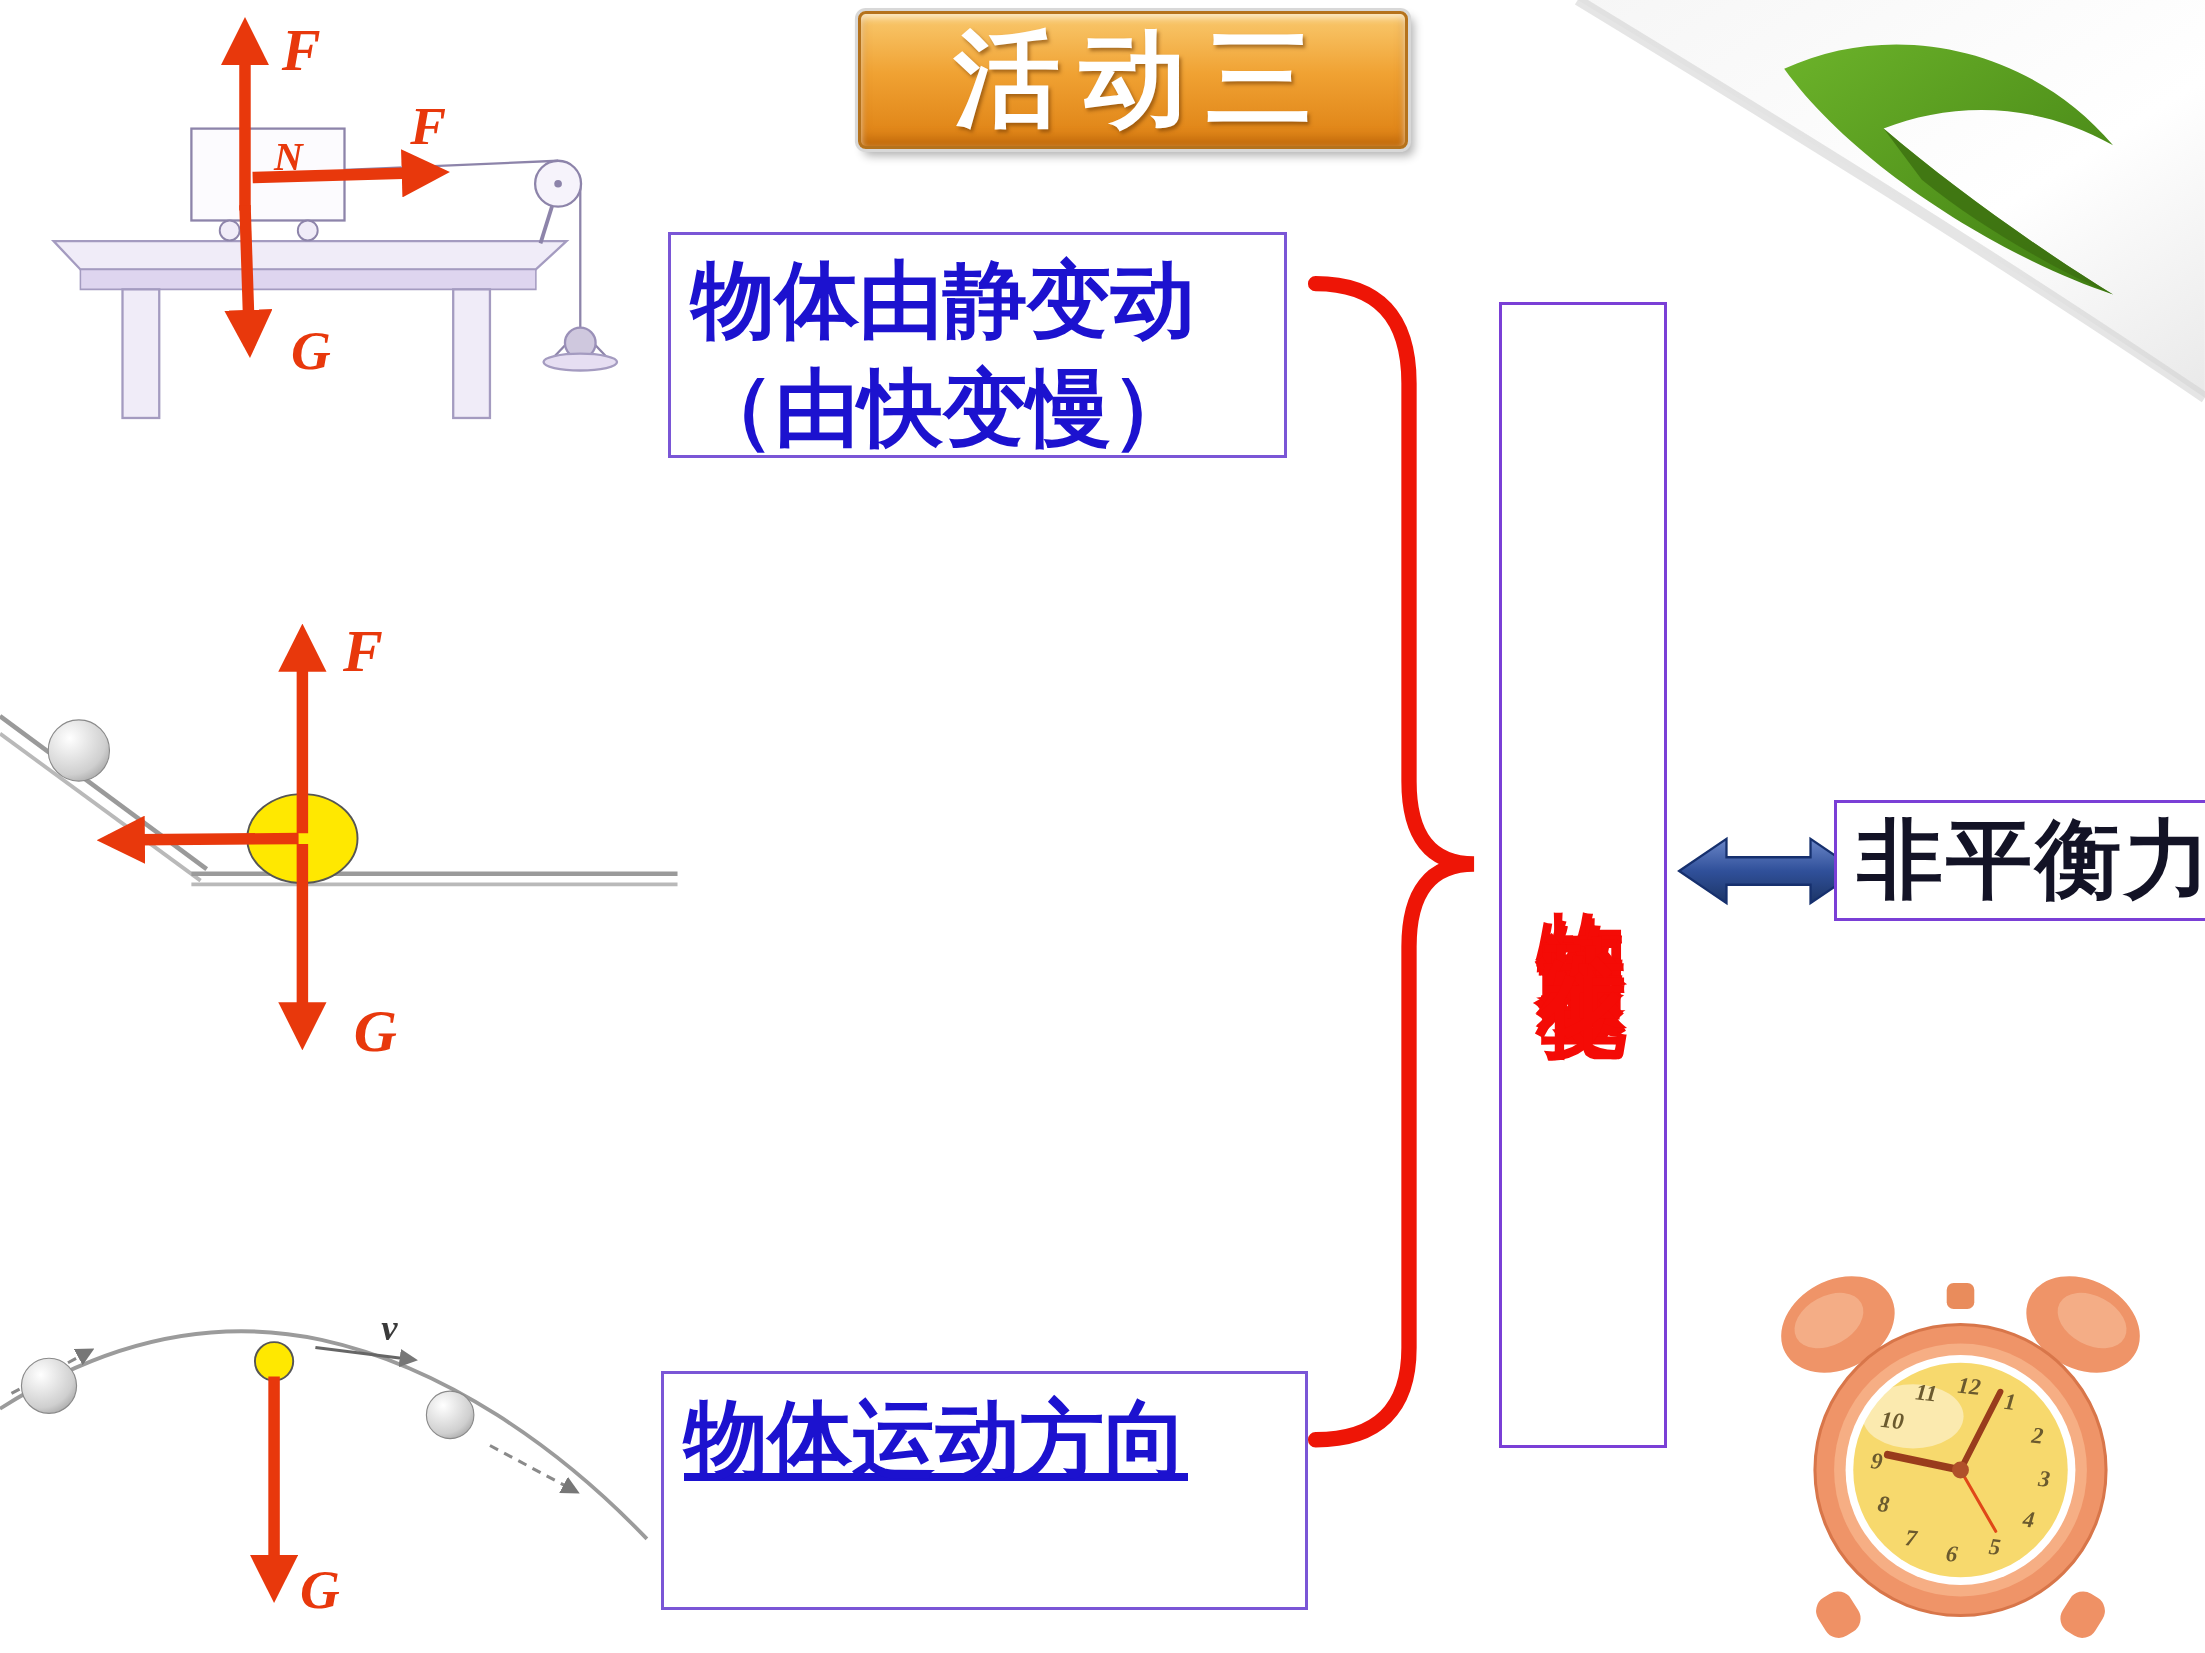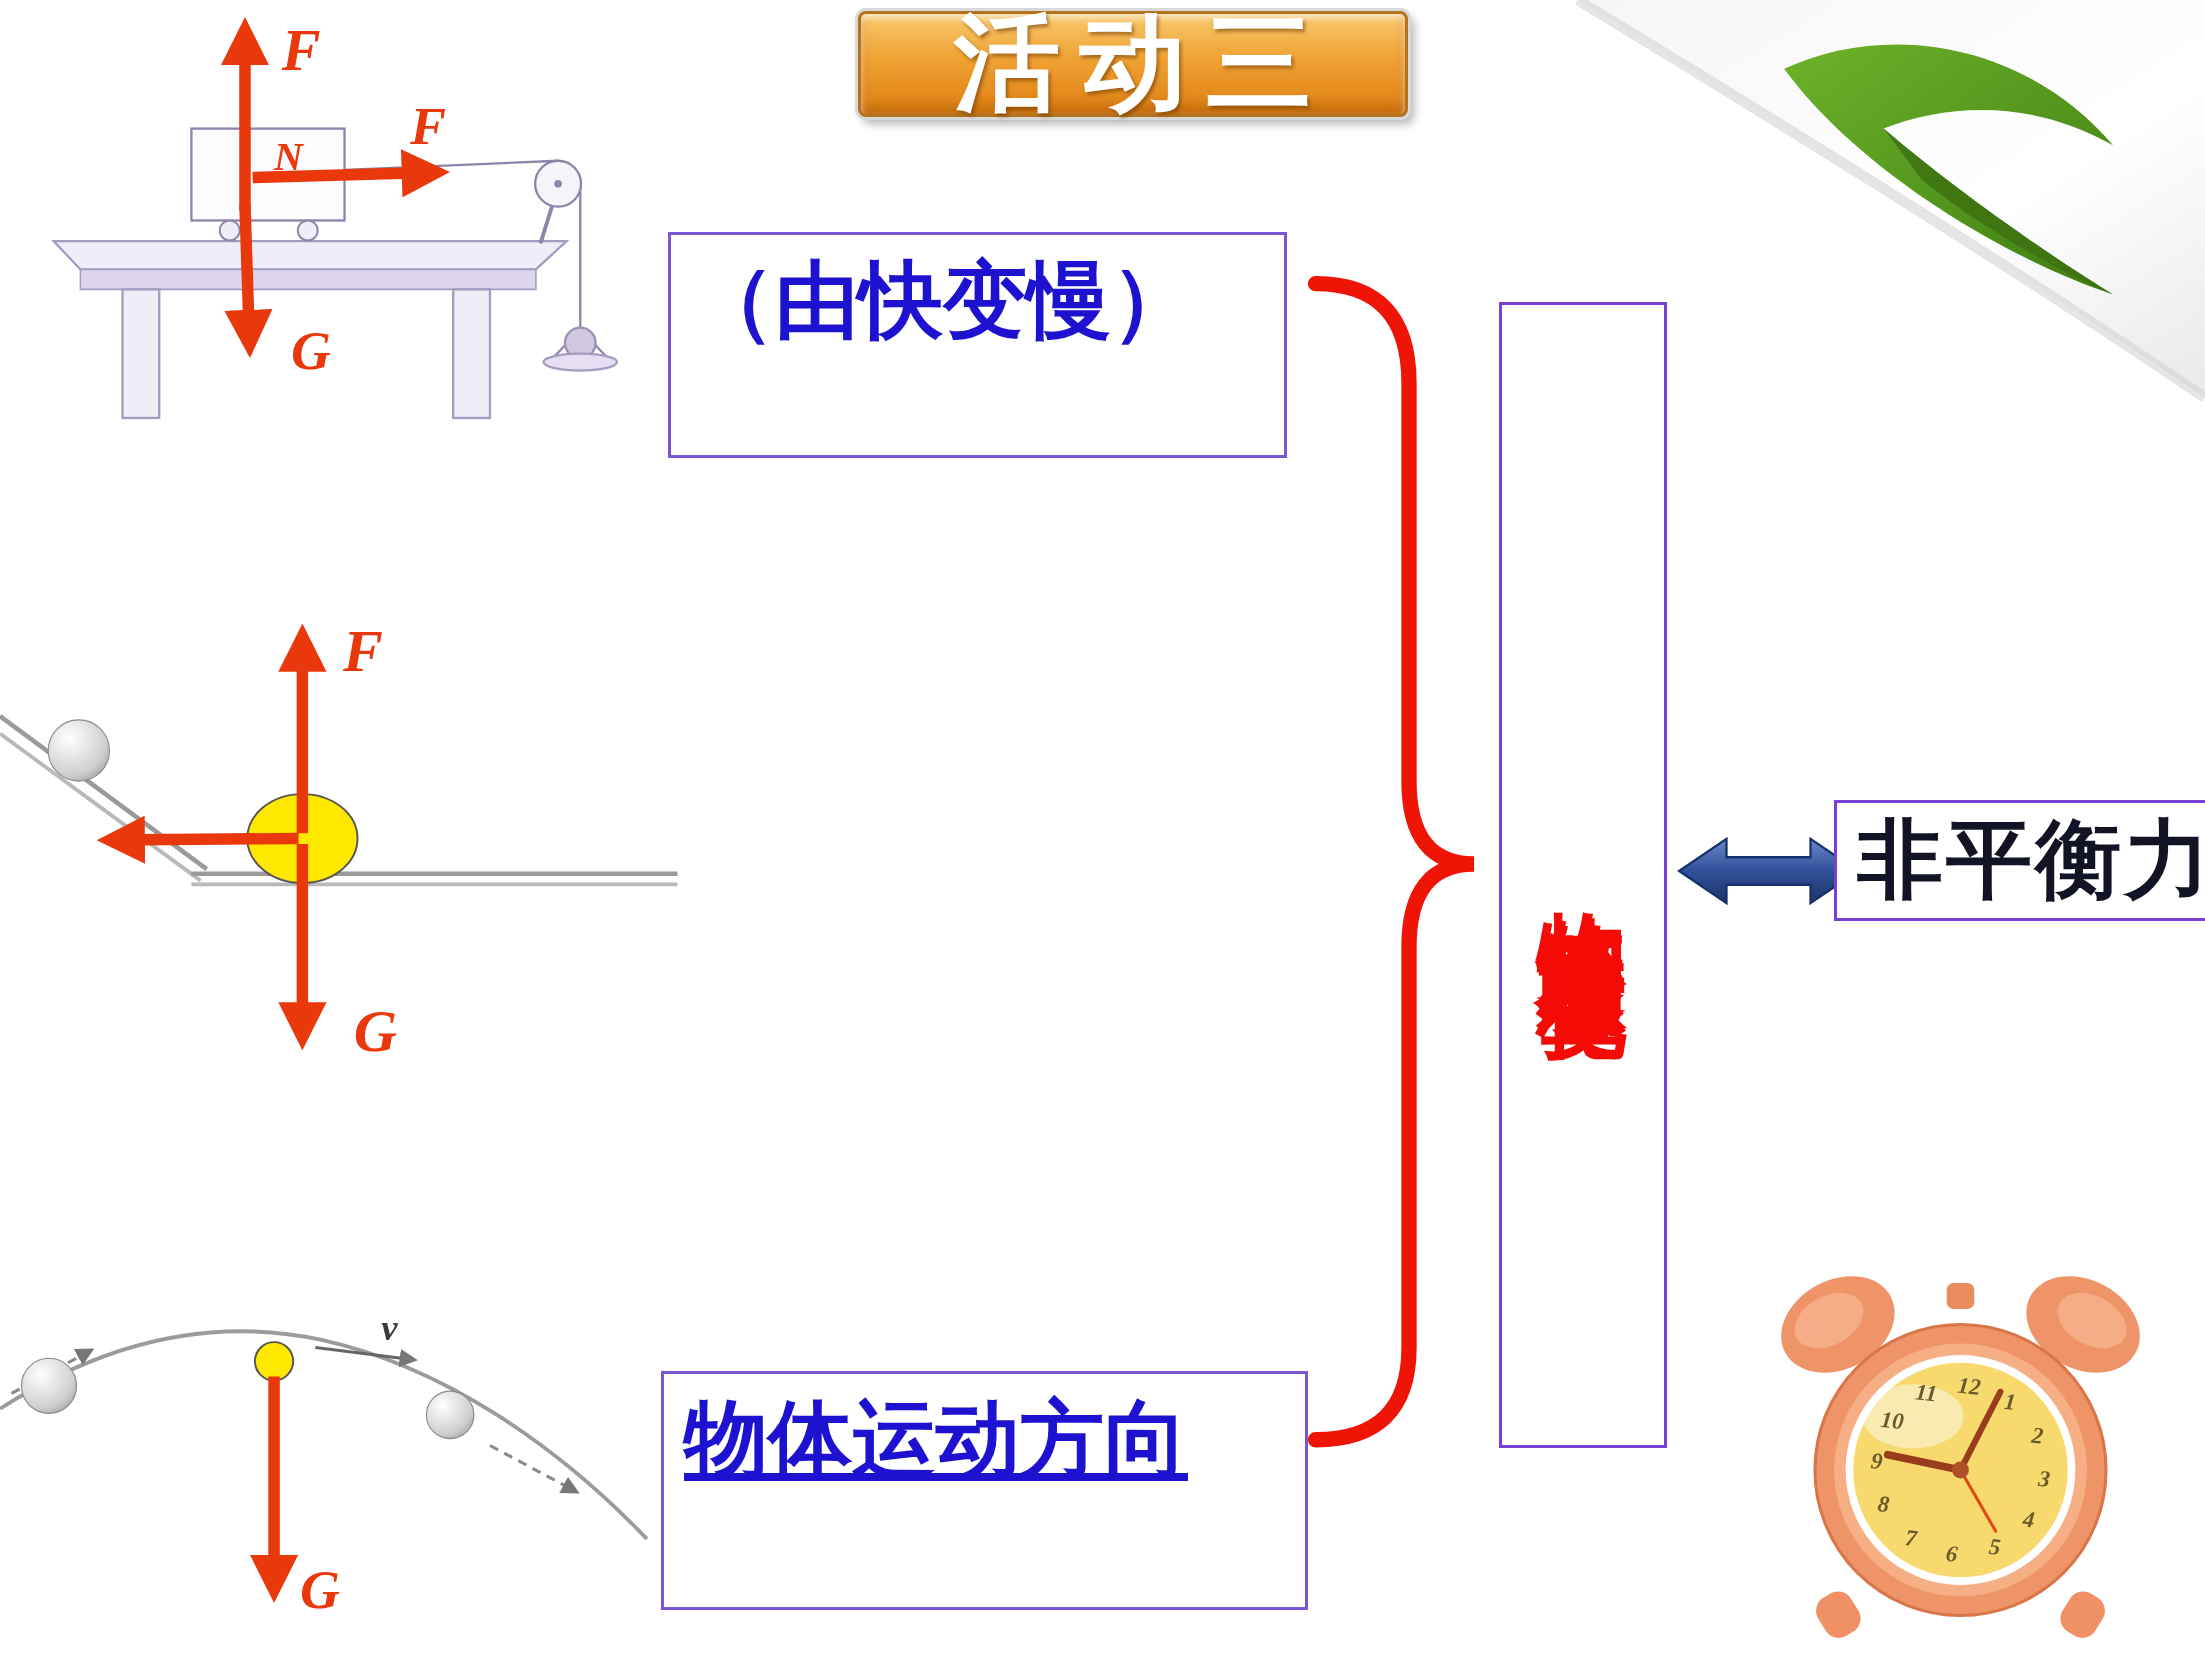--- a/index.html
+++ b/index.html
@@ -4,21 +4,21 @@
 <style>
   html,body { margin:0; padding:0; background:#ffffff; }
   .slide {
     position:relative; width:2205px; height:1654px; background:#ffffff;
     overflow:hidden; font-family:"Liberation Sans","DejaVu Sans",sans-serif;
   }
   .abs { position:absolute; }
 
   
   .banner {
-    left:858px; top:10.7px; width:550px; height:106px;
+    left:858px; top:10.7px; width:550px; height:138px;
     background:linear-gradient(180deg,#f9c96e 0%,#f0a233 45%,#dd7f12 100%);
     border:3.8px solid #b5721c; border-radius:7.7px; box-sizing:border-box;
     box-shadow:0 0 0 3.1px #d8d8d8, 5.4px 6.9px 9.2px rgba(0,0,0,0.30),
                inset 0 3.8px 7.7px rgba(255,255,255,0.65), inset 0 -7.7px 10.7px rgba(150,75,0,0.40);
     display:flex; align-items:center; justify-content:center;
     color:#ffffff; font-weight:bold; font-size:106px;
     letter-spacing:20px; text-indent:20px;
     text-shadow:2.3px 3.1px 3.8px rgba(110,55,0,0.55);
   }
 
@@ -182,20 +182,21 @@
     <line x1="412" y1="80" x2="540" y2="96" stroke="#666666" stroke-width="4" marker-end="url(#arrG3)"></line>
     <circle cx="64" cy="130" r="36" fill="url(#ballGrad3)" stroke="#8a8a8a" stroke-width="1.5"></circle>
     <circle cx="588" cy="168" r="31" fill="url(#ballGrad3)" stroke="#8a8a8a" stroke-width="1.5"></circle>
     <circle cx="358" cy="98" r="25" fill="#ffe800" stroke="#555555" stroke-width="2.5"></circle>
     <line x1="358" y1="118" x2="358" y2="398" stroke="#e8380c" stroke-width="15" marker-end="url(#arrR3)"></line>
     <text x="498" y="70" class="phys-label-dark" font-size="48">v</text>
     <text x="392" y="420" class="phys-label" font-size="72">G</text>
   </svg>
 
   <div id="box1" class="abs flow-box">
+    <div>物体由静变动</div>
     <div>（由快变慢）</div>
   </div>
   <div id="box3" class="abs flow-box">
     <div>物体运动方向</div>
   </div>
 
   <svg class="abs" style="left:1294px; top:253px;" width="230" height="1225" viewBox="0 0 300 1600">
     <path d="M 28 40 Q 150 40 150 170 L 150 690 Q 150 798 235 798 Q 150 798 150 906 L 150 1430 Q 150 1550 28 1550" stroke="#ee1506" stroke-width="20" fill="none" stroke-linecap="round"></path>
   </svg>
 

